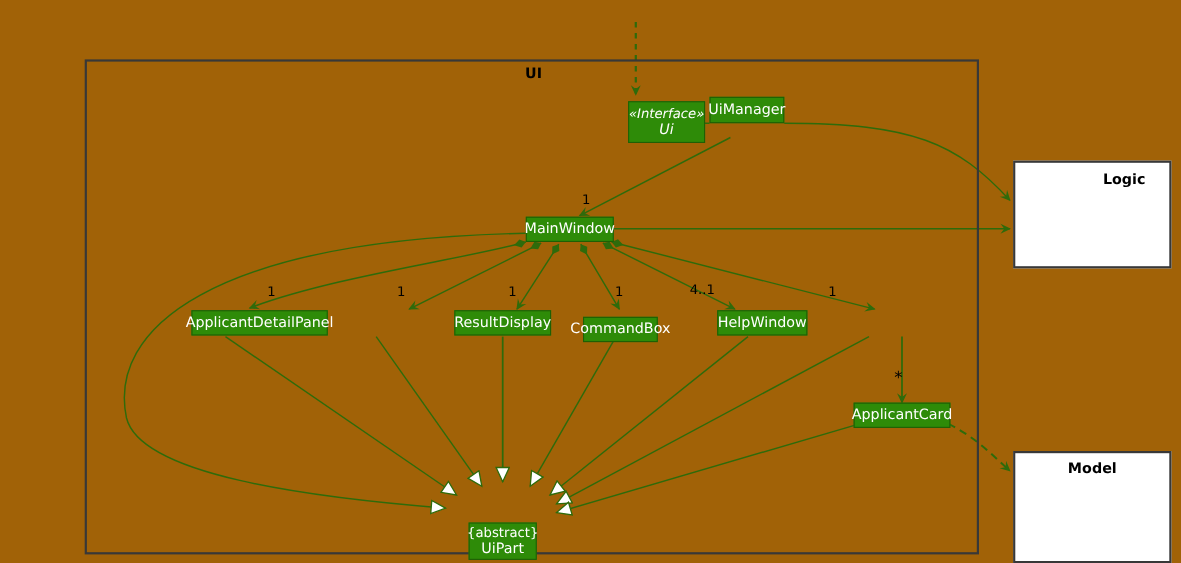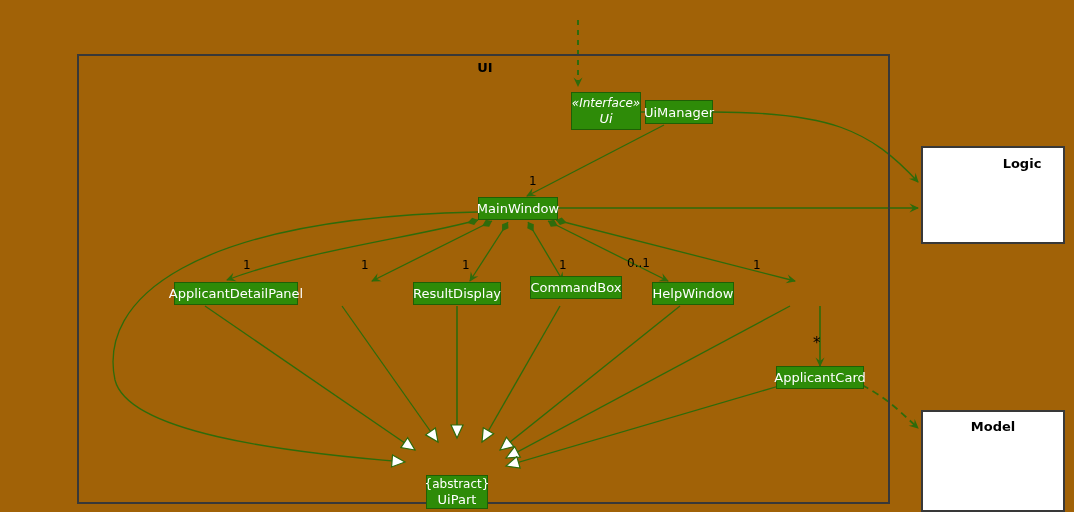--- a/index.html
+++ b/index.html
@@ -199,38 +199,38 @@
   <div class="extbox-title" style="left:921px; top:156px; width:138px;padding-left:32px;">Logic</div>
 
   <div class="extbox" style="left:921px; top:410px; width:144px; height:102px;"></div>
   <div class="extbox-title" style="left:921px; top:419px; width:144px;">Model</div>
 
   <div class="cls" style="left:543px; top:92px; width:70px; height:38px;margin-left:28px;">
     <span class="stereo">«Interface»</span>
     <span class="iname">Ui</span>
   </div>
 
-  <div class="cls" style="left:645px; top:100px; width:68px; height:24px;">
+  <div class="cls" style="left:645px; top:88px; width:68px; height:24px;">
     <span>UiManager</span>
   </div>
 
   <div class="cls" style="left:478px; top:197px; width:80px; height:23px;">
     <span>MainWindow</span>
   </div>
 
   <div class="cls" style="left:134px; top:282px; width:124px; height:23px;margin-left:40px;">
     <span>ApplicantDetailPanel</span>
   </div>
 
 
   <div class="cls" style="left:413px; top:282px; width:88px; height:23px;">
     <span>ResultDisplay</span>
   </div>
 
-  <div class="cls" style="left:530px; top:276px; width:92px; height:23px;">
+  <div class="cls" style="left:530px; top:288px; width:68px; height:23px;">
     <span>CommandBox</span>
   </div>
 
   <div class="cls" style="left:652px; top:282px; width:82px; height:23px;">
     <span>HelpWindow</span>
   </div>
 
 
   <div class="cls" style="left:776px; top:366px; width:88px; height:23px;">
     <span>ApplicantCard</span>
@@ -239,17 +239,17 @@
   <div class="cls" style="left:426px; top:475px; width:62px; height:34px;">
     <span class="abstag">{abstract}</span>
     <span>UiPart</span>
   </div>
 
   <div class="mult" style="left:529px; top:174px;">1</div>
   <div class="mult" style="left:243px; top:258px;">1</div>
   <div class="mult" style="left:361px; top:258px;">1</div>
   <div class="mult" style="left:462px; top:258px;">1</div>
   <div class="mult" style="left:559px; top:258px;">1</div>
-  <div class="mult" style="left:627px; top:256px;">0..1</div>
+  <div class="mult" style="left:627px; top:256px;">4..1</div>
   <div class="mult" style="left:753px; top:258px;">1</div>
   <div class="mult-star" style="left:813px; top:338px;">*</div>
 
 </div>
 
 </body></html>

